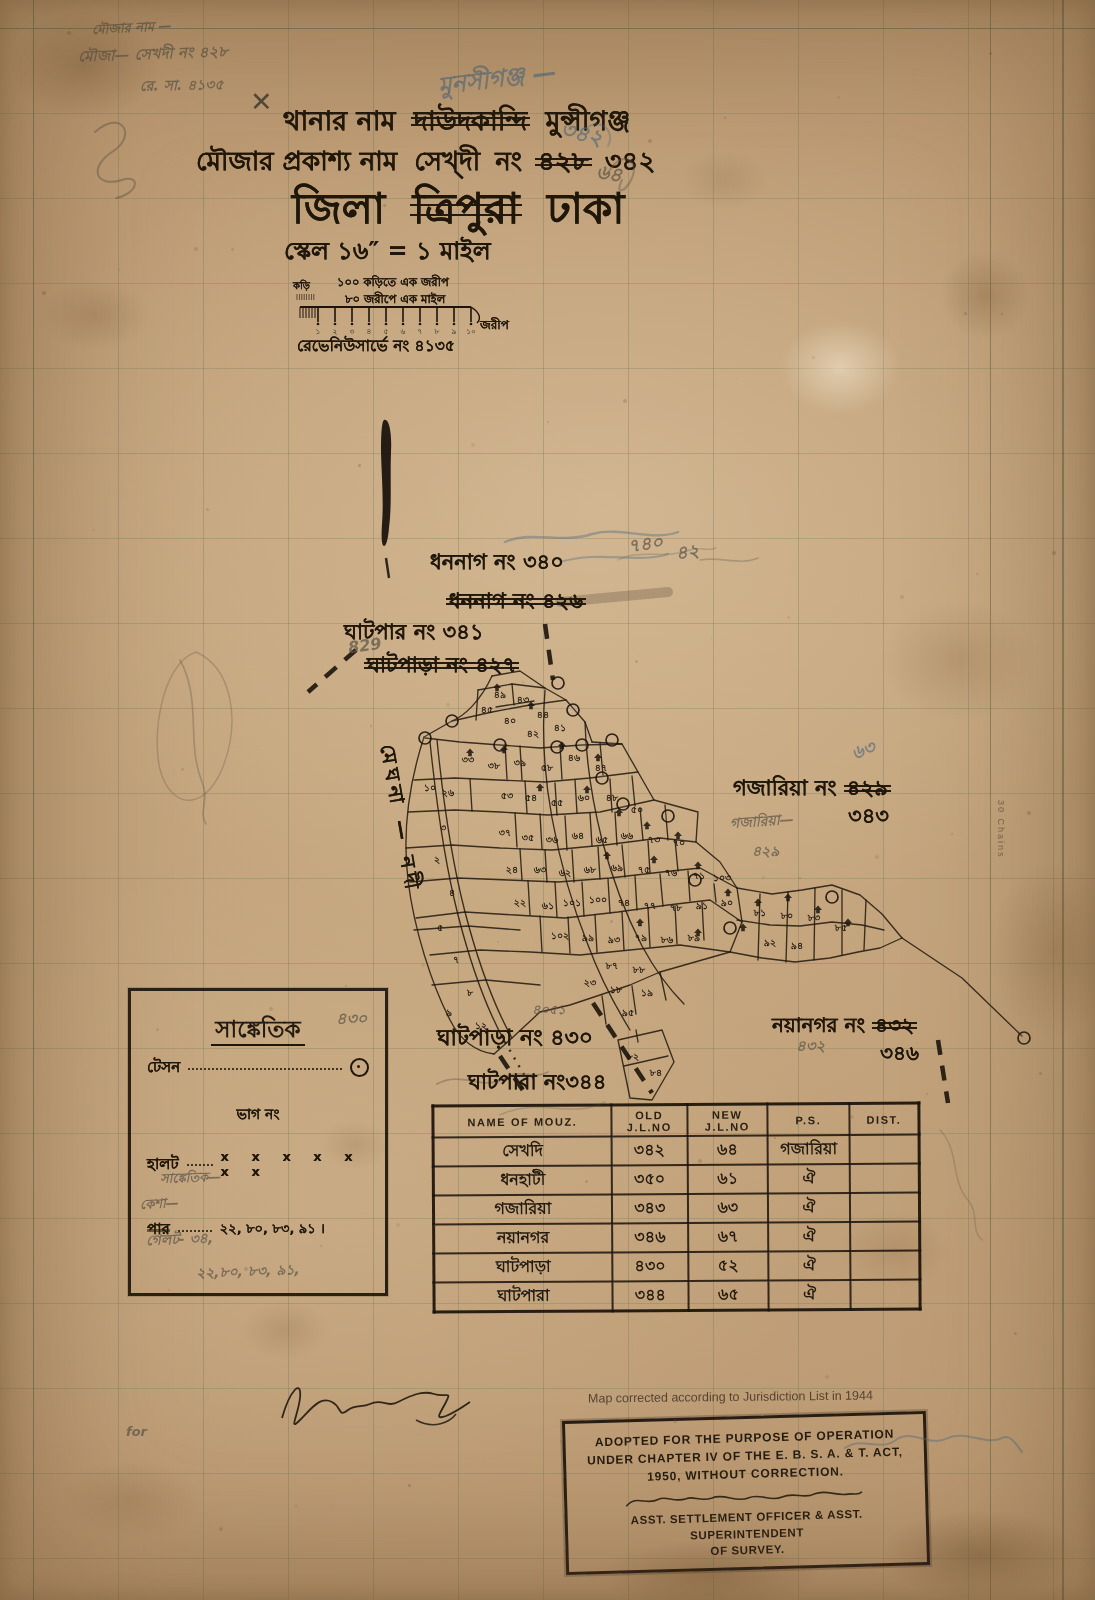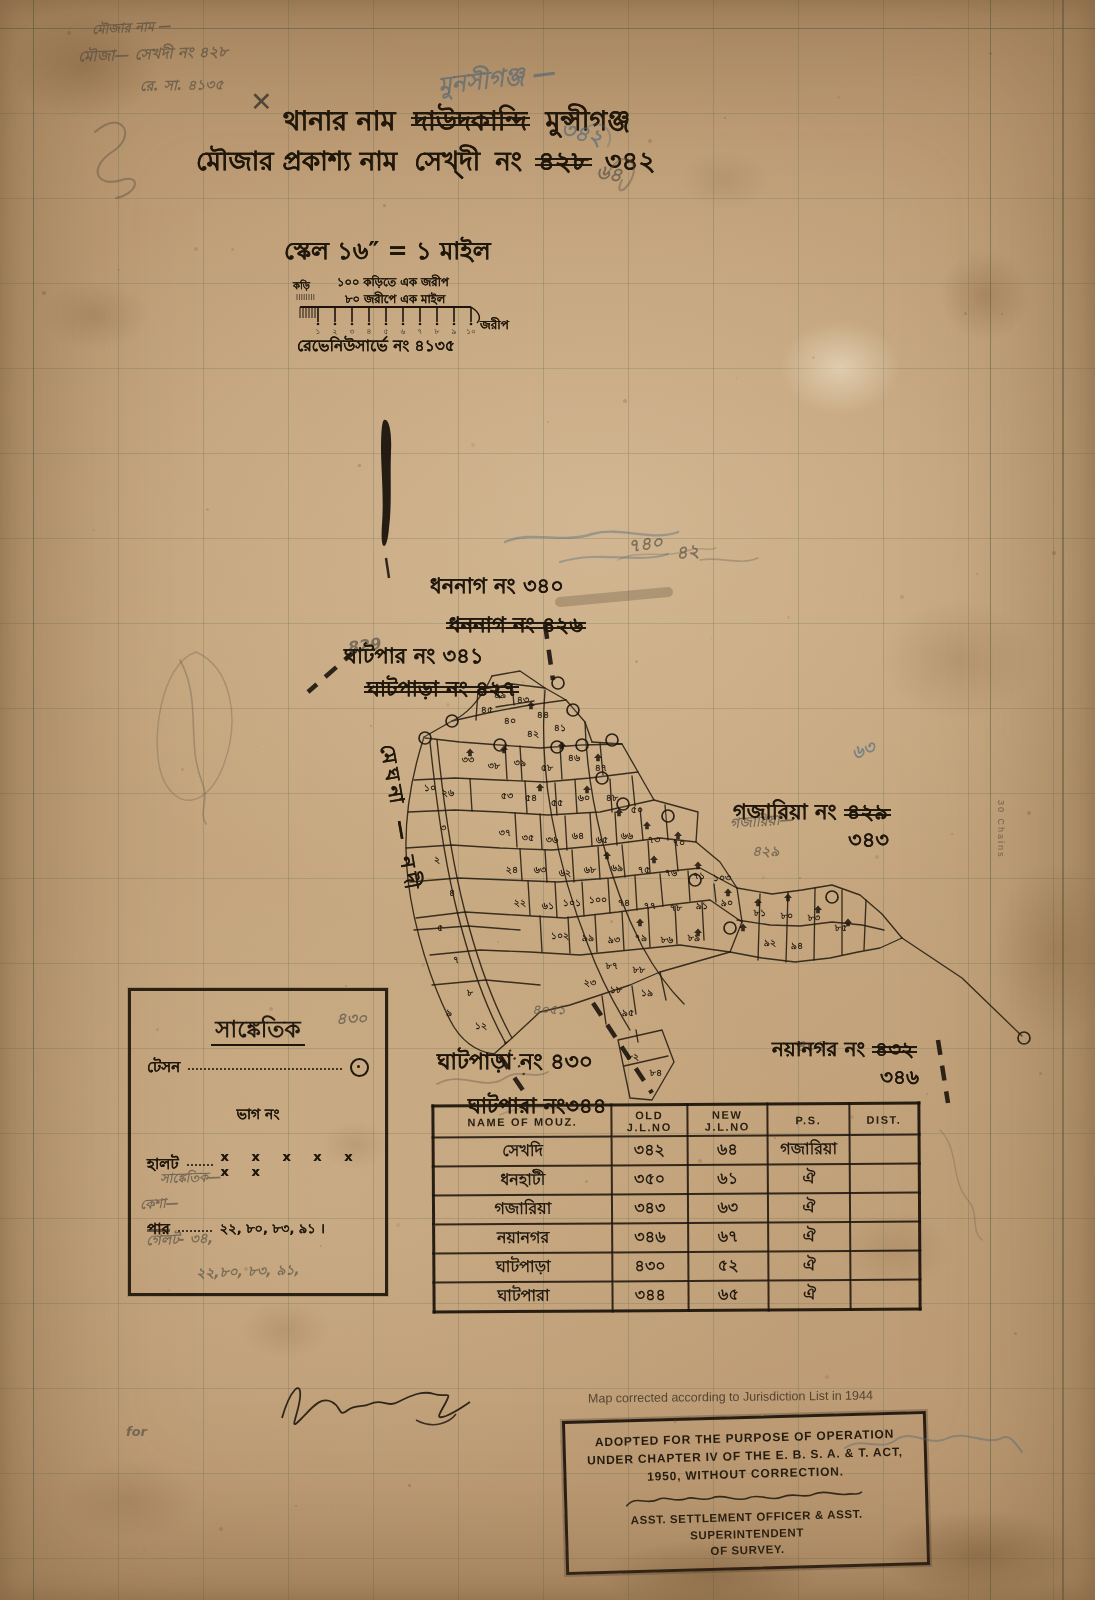--- a/index.html
+++ b/index.html
@@ -18,21 +18,21 @@
     background-position:33px 0, 0 28px;}
   .frameline{position:absolute;background:rgba(88,100,70,.45);pointer-events:none;}
   .stain{position:absolute;border-radius:50%;pointer-events:none;}
   .abs{position:absolute;white-space:nowrap;}
   .ink{color:#20170b;font-weight:bold;text-shadow:0 0 .6px rgba(32,23,11,.85);}
   .struck{background-image:linear-gradient(#241b10,#241b10),linear-gradient(#241b10,#241b10);
     background-repeat:no-repeat;background-size:100% 2px,100% 2px;background-position:0 42%,0 64%;padding:0 3px;}
   .pencil{position:absolute;color:rgba(92,84,72,.72);font-style:italic;white-space:nowrap;font-weight:600;}
   .pencil.blue{color:rgba(70,102,128,.60);}
   .pencil.dark{color:rgba(60,54,46,.82);font-style:normal;}
-  .blabel{position:absolute;font-weight:bold;white-space:nowrap;color:#20170c;text-shadow:0 0 .6px rgba(32,23,11,.8);margin-top:24px;}
+  .blabel{position:absolute;font-weight:bold;white-space:nowrap;color:#20170c;text-shadow:0 0 .6px rgba(32,23,11,.8);}
   #legend{position:absolute;left:128px;top:988px;width:254px;height:302px;
     border:3px solid rgba(25,18,10,.9);box-shadow:0 0 0 1px rgba(25,18,10,.15);}
   #legend .ltitle{position:absolute;left:0;right:0;top:20px;text-align:center;font-size:23px;font-weight:bold;}
   #legend .ltitle span{border-bottom:2px solid #20170c;padding:0 4px 2px;}
   .lrow{position:absolute;left:16px;right:16px;display:flex;align-items:center;}
   .leader{flex:1;border-bottom:2px dotted rgba(32,23,12,.8);height:2px;margin:0 8px;}
   .station-sym{width:15px;height:15px;border:2px solid #20170c;border-radius:50%;position:relative;flex:0 0 auto;}
   .station-sym::after{content:"";position:absolute;left:5px;top:5px;width:3px;height:3px;background:#20170c;border-radius:50%;}
   #mouza-table{position:absolute;left:432px;top:1103px;width:489px;border-collapse:collapse;transform:rotate(-.35deg);
     border:3px solid rgba(26,18,10,.92);}
@@ -78,20 +78,25 @@
     <span>থানার নাম</span>
     <span class="struck" style="margin:0 6px">দাউদকান্দি</span>
     <span>মুন্সীগঞ্জ</span>
   </div>
   <div class="abs ink" style="left:196px;top:141px;font-size:26px">
     <span>মৌজার প্রকাশ্য নাম</span>
     <span style="margin-left:8px">সেখ্দী</span>
     <span style="margin-left:6px">নং</span>
     <span class="struck" style="margin:0 4px">৪২৮</span>
     <span>৩৪২</span>
+  </div>
+  <div class="abs ink" style="left:292px;top:176px;font-size:42px">
+    <span>জিলা</span>
+    <span class="struck" style="margin:0 10px">ত্রিপুরা</span>
+    <span>ঢাকা</span>
   </div>
   <div class="abs ink" style="left:284px;top:232px;font-size:24px">স্কেল ১৬″ = ১ মাইল</div>
 
   <div class="abs ink" style="left:337px;top:274px;font-size:11.5px">১০০ কড়িতে এক জরীপ</div>
   <div class="abs ink" style="left:345px;top:291px;font-size:11.5px">৮০ জরীপে এক মাইল</div>
   <div class="abs ink" style="left:293px;top:278px;font-size:10px">কড়ি</div>
   <div class="abs ink" style="left:480px;top:316px;font-size:12px">জরীপ</div>
   <div class="abs ink" style="left:297px;top:334px;font-size:15.5px">রেভেনিউসার্ভে নং ৪১৩৫</div>
 
   <div class="abs ink" style="left:402px;top:742px;font-size:20px;letter-spacing:5px;transform:rotate(80deg);transform-origin:left top">মেঘনা — নদী</div>

